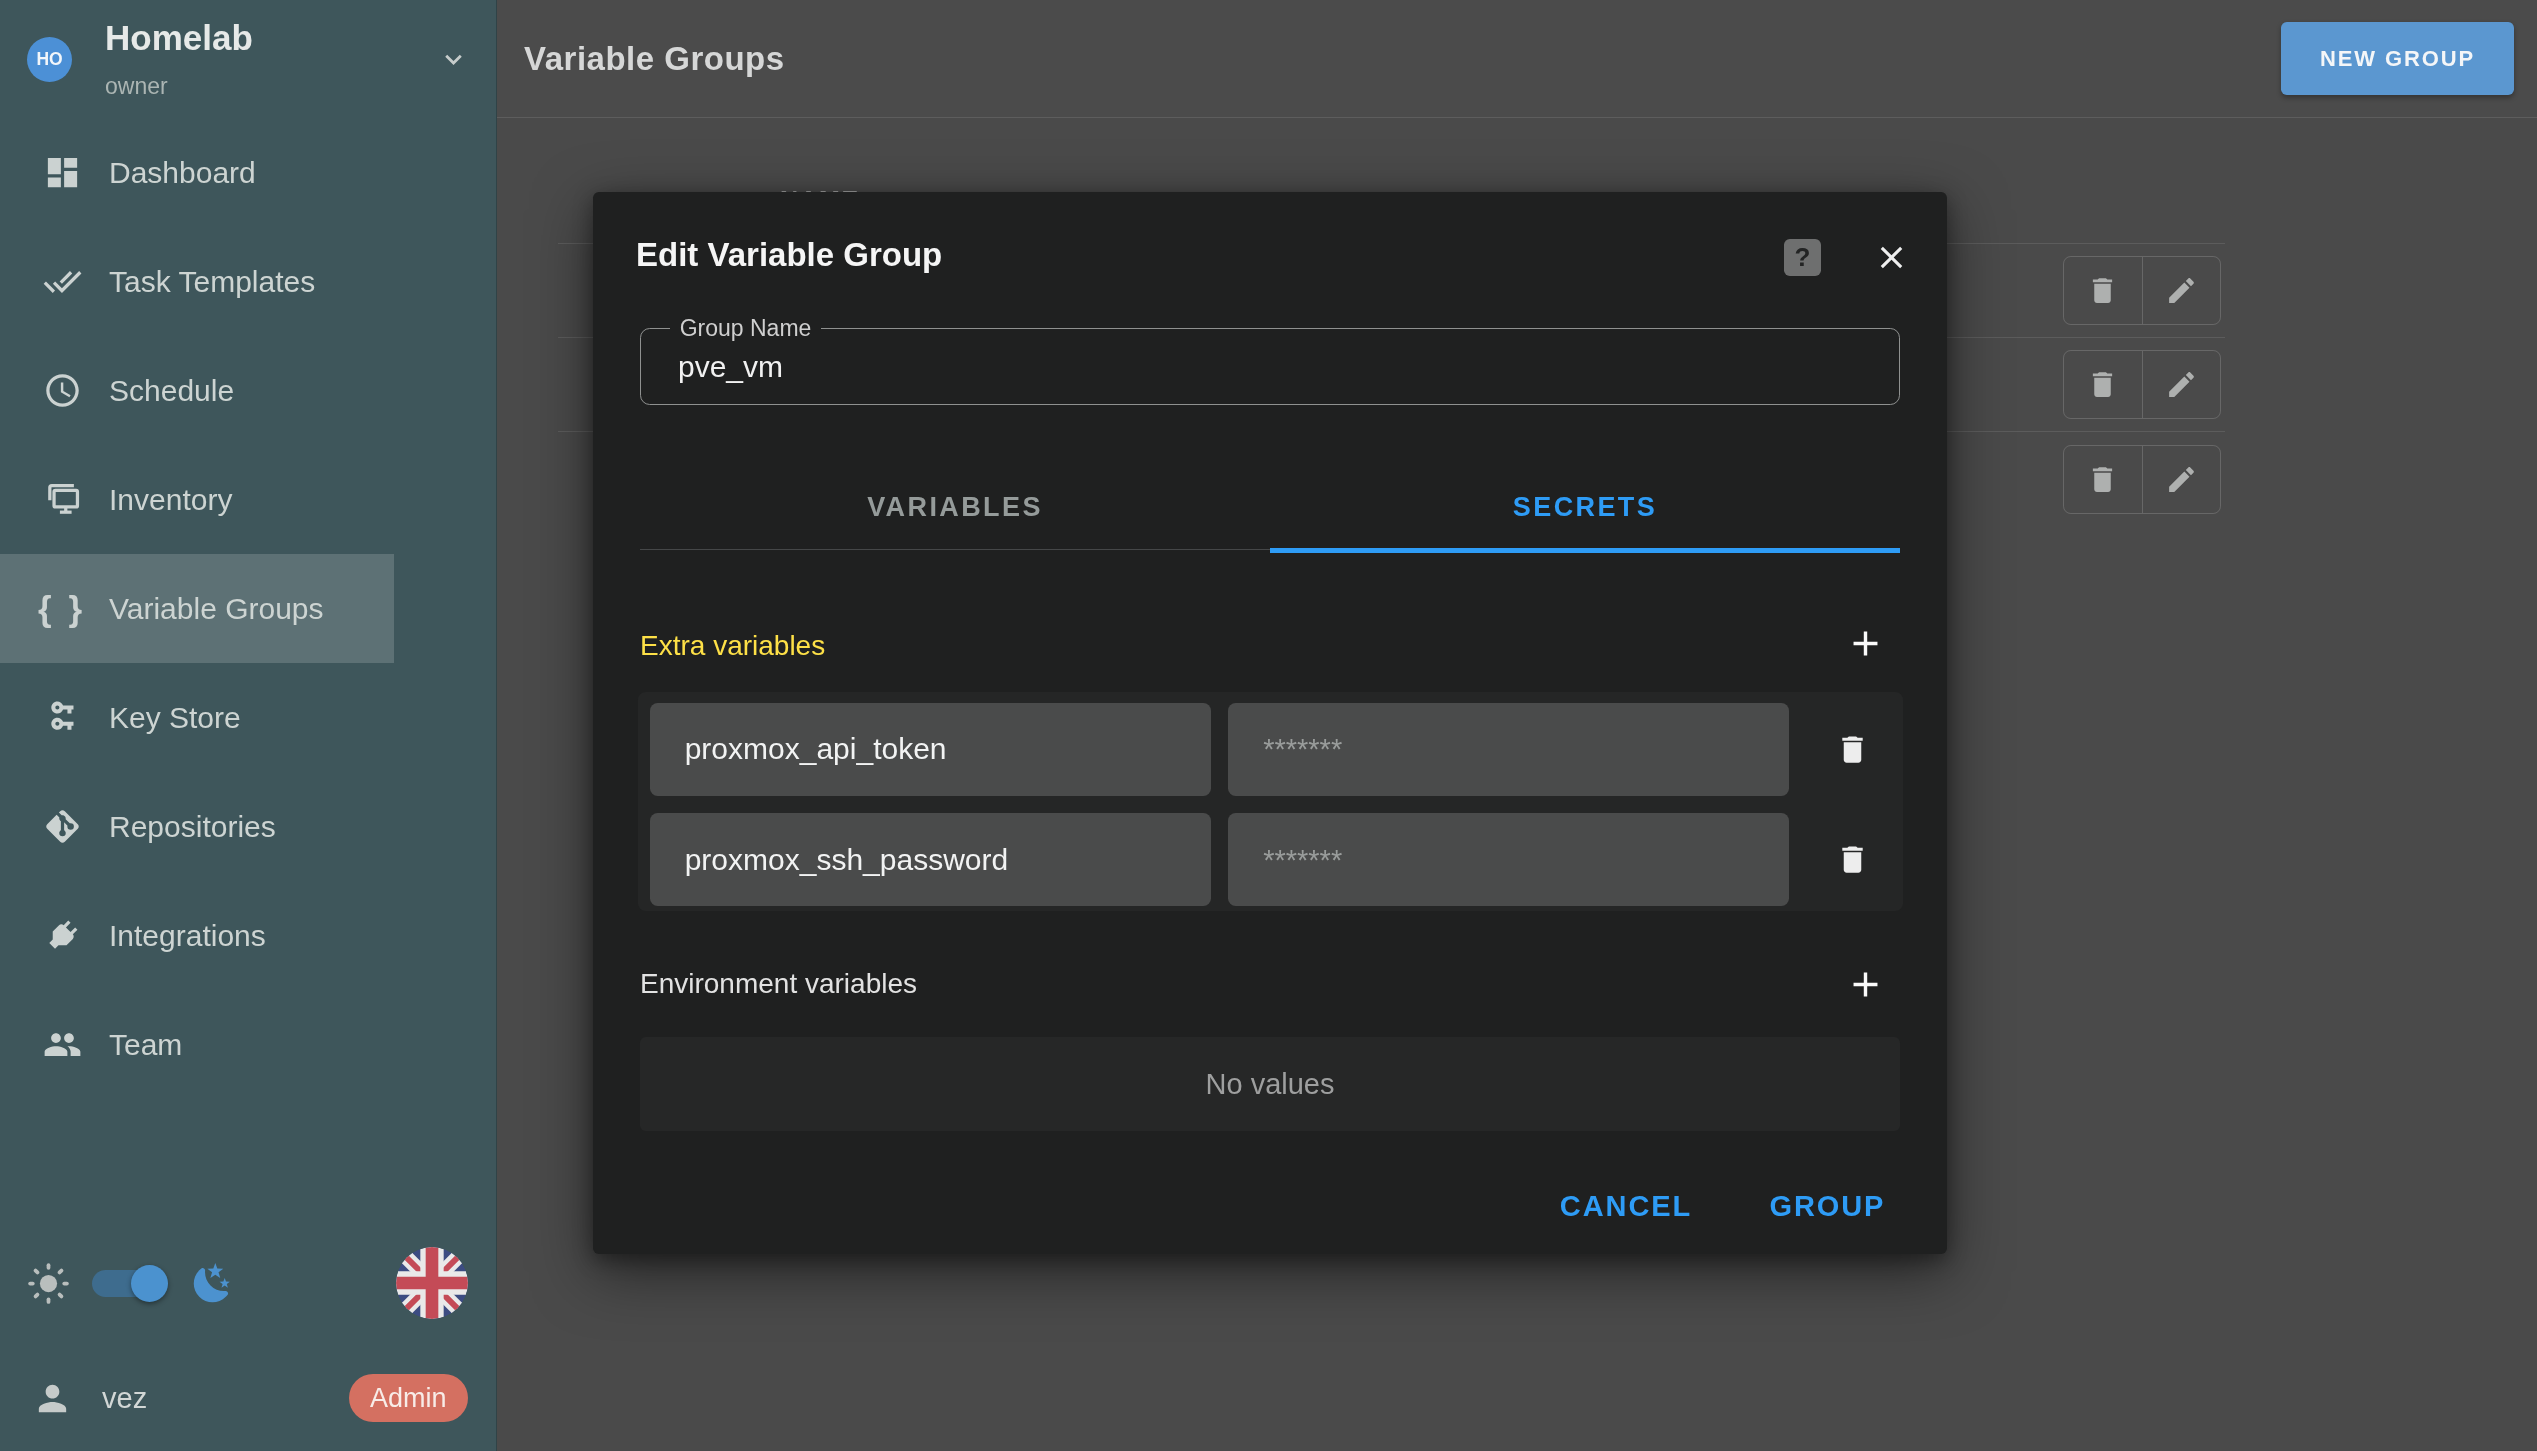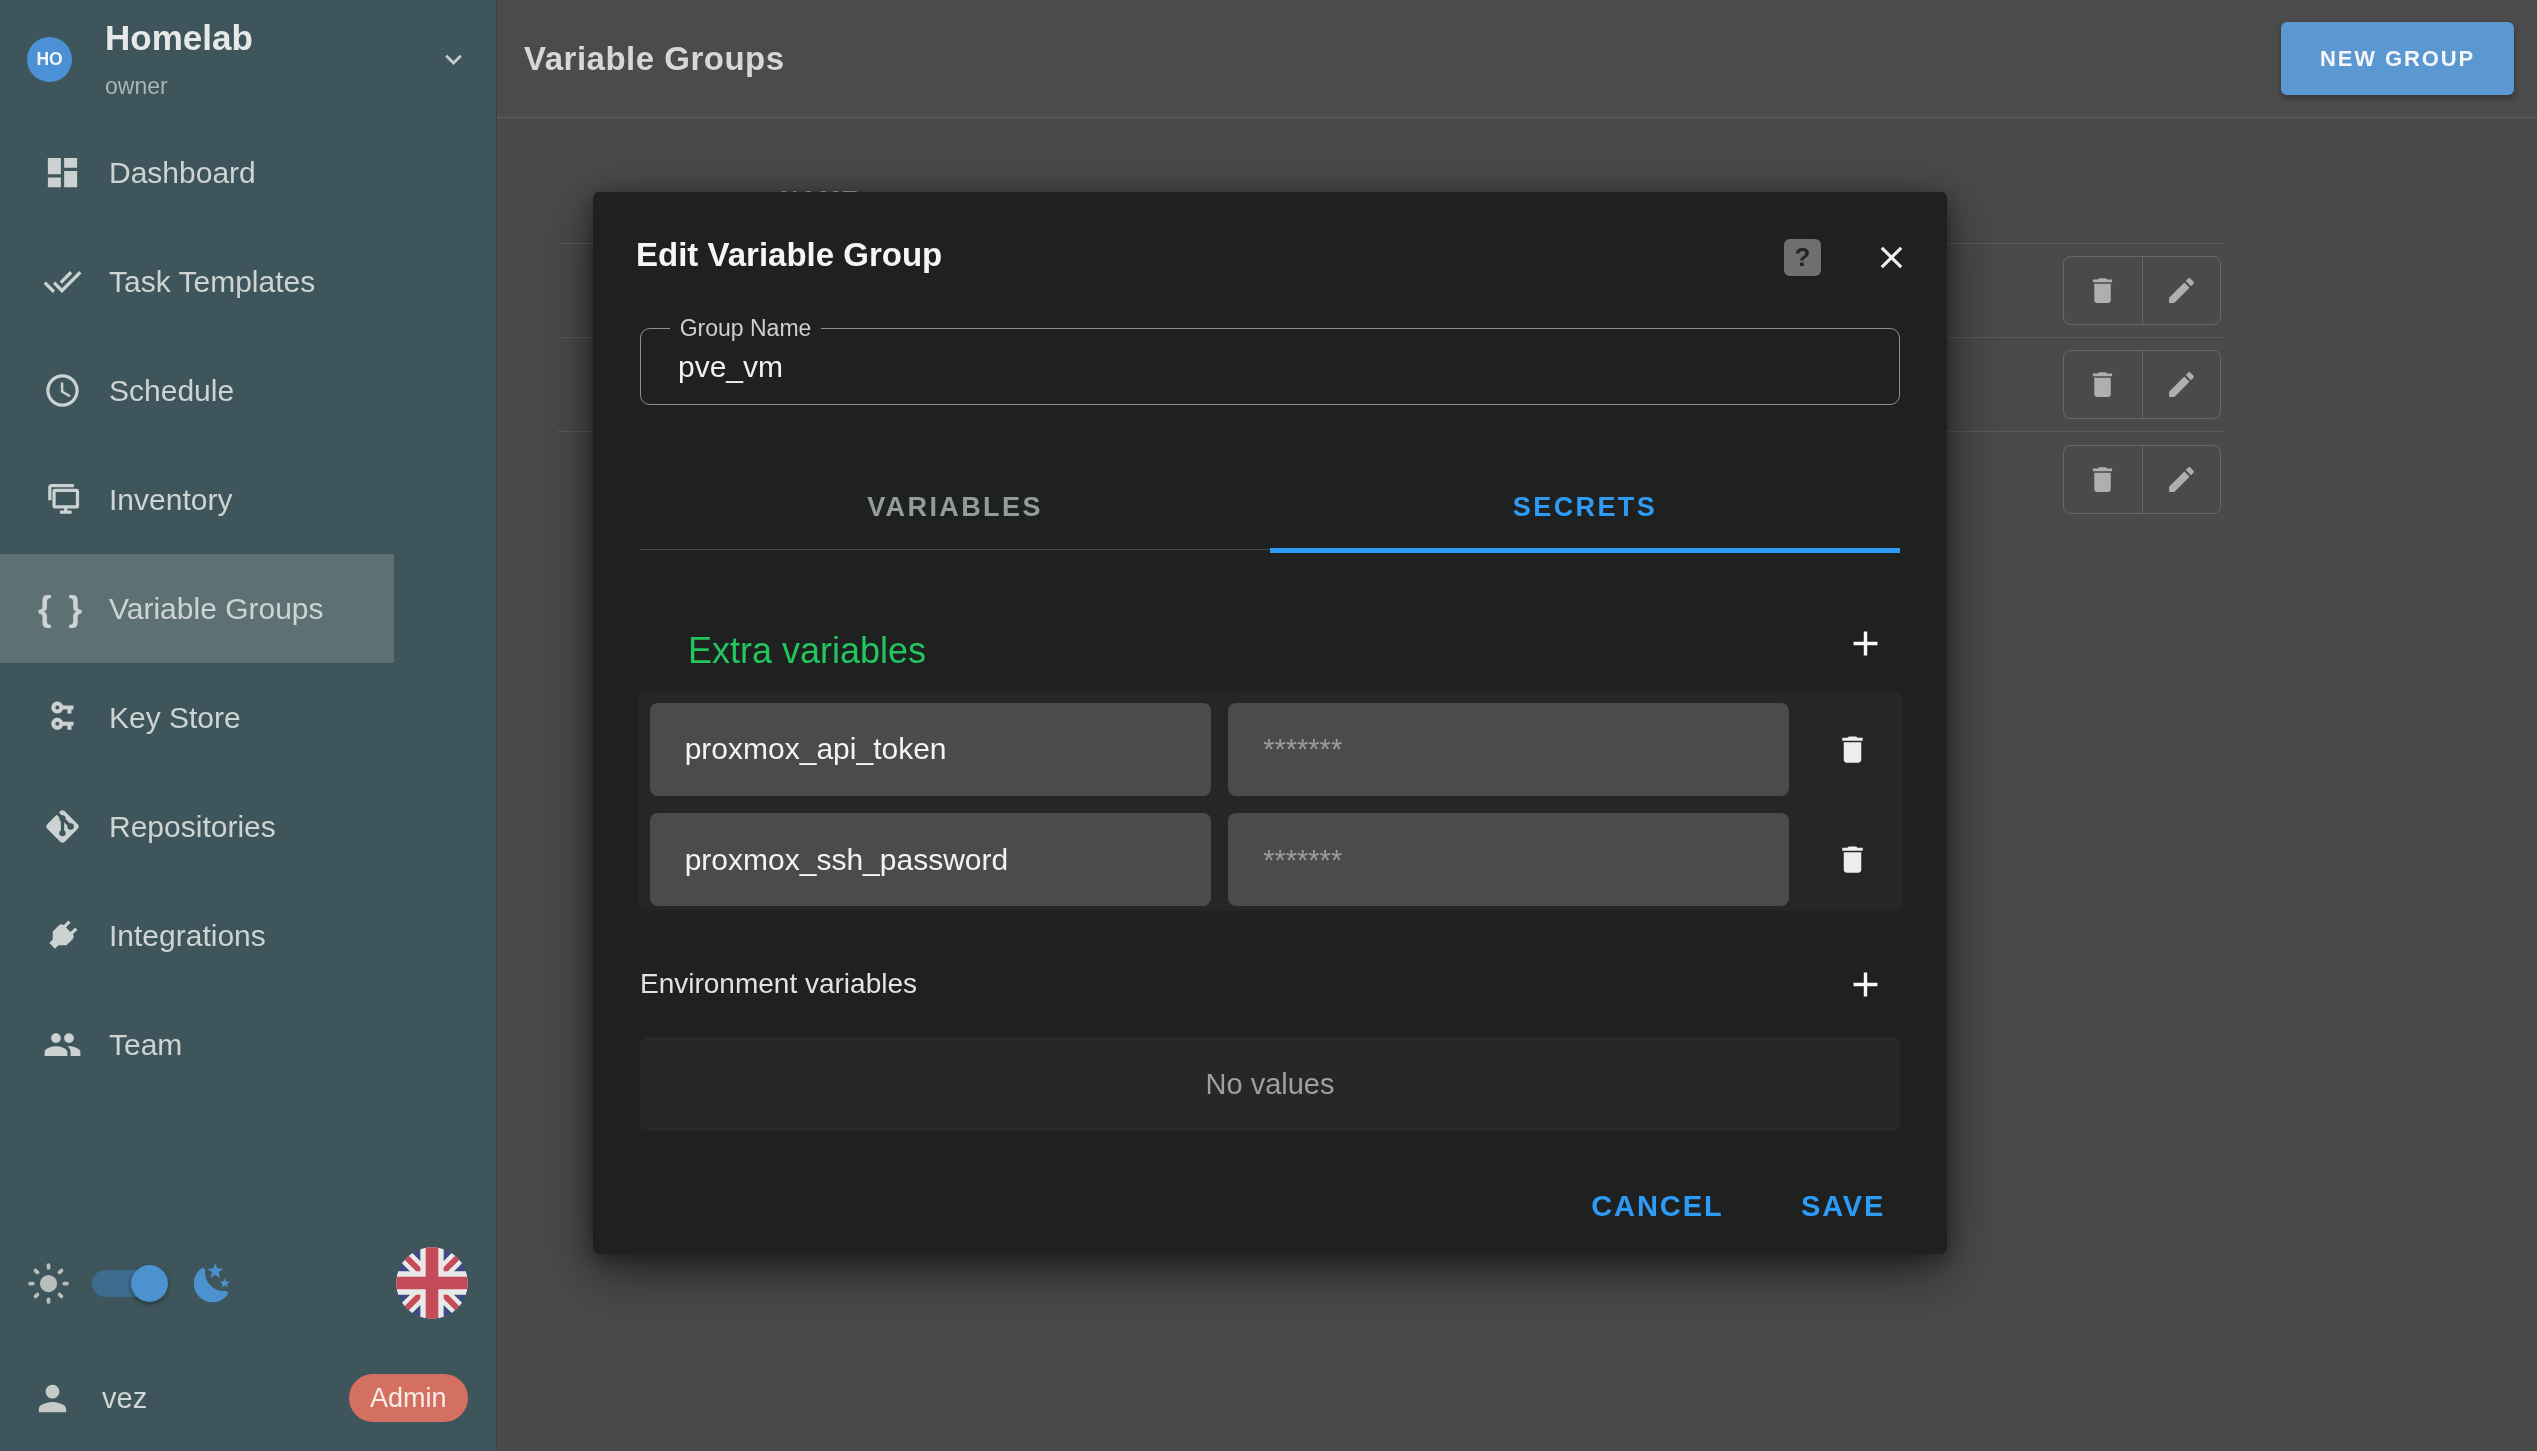--- a/index.html
+++ b/index.html
@@ -131,21 +131,21 @@
   }
   .tab{
     flex:1;display:flex;align-items:center;justify-content:center;position:relative;
     font-size:27px;font-weight:bold;letter-spacing:2.4px;color:#959B9A;cursor:pointer;
   }
   .tab.active{color:#2E9CF6;}
   .tab.active::after{
     content:'';position:absolute;left:0;right:0;bottom:-3.9px;height:4.9px;background:#2E9CF6;
   }
 
-  .section-header-extra{position:absolute;left:47px;top:438px;font-size:36px;color:#22c55e;margin-left:48px;}
+  .section-header-extra{position:absolute;left:47px;top:438px;font-size:28px;color:#fde047;}
   .section-header-env{position:absolute;left:47px;top:776px;font-size:28px;color:#E2E2E2;}
   .add-btn{
     position:absolute;width:47px;height:47px;color:#FAFAFA;cursor:pointer;
     display:flex;align-items:center;justify-content:center;
   }
   .add-btn svg{width:41px;height:41px;}
   .add-extra{left:1249px;top:428px;}
   .add-env{left:1249px;top:769px;}
 
   .vars-panel{
@@ -452,16 +452,16 @@
   <div class="add-btn add-env">
     <svg viewBox="0 0 24 24" fill="currentColor">
         <path d="M19 13h-6v6h-2v-6H5v-2h6V5h2v6h6v2z"></path>
       </svg>
   </div>
 
   <div class="no-values-box">No values</div>
 
   <div class="dialog-actions">
     <button class="text-btn">CANCEL</button>
-    <button class="text-btn">SAVE</button>
+    <button class="text-btn">GROUP</button>
   </div>
 </div>
 
 
 </body></html>

